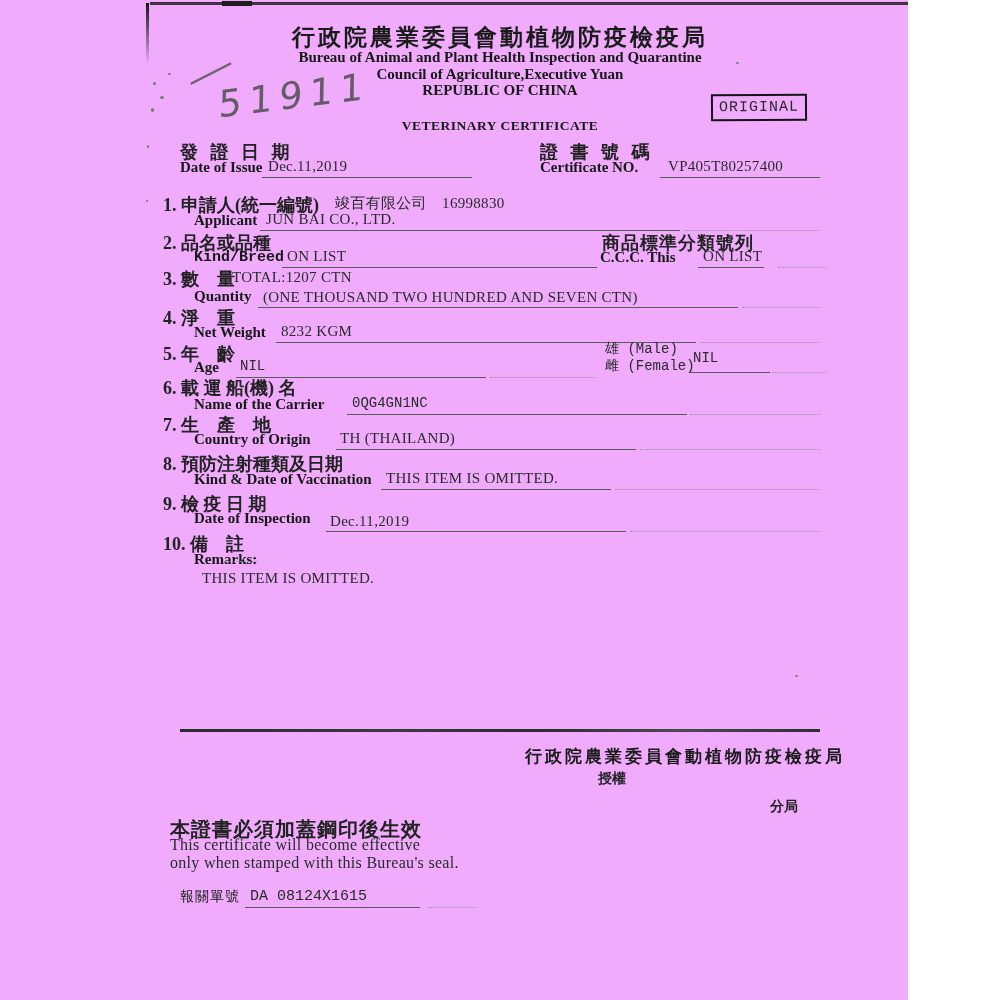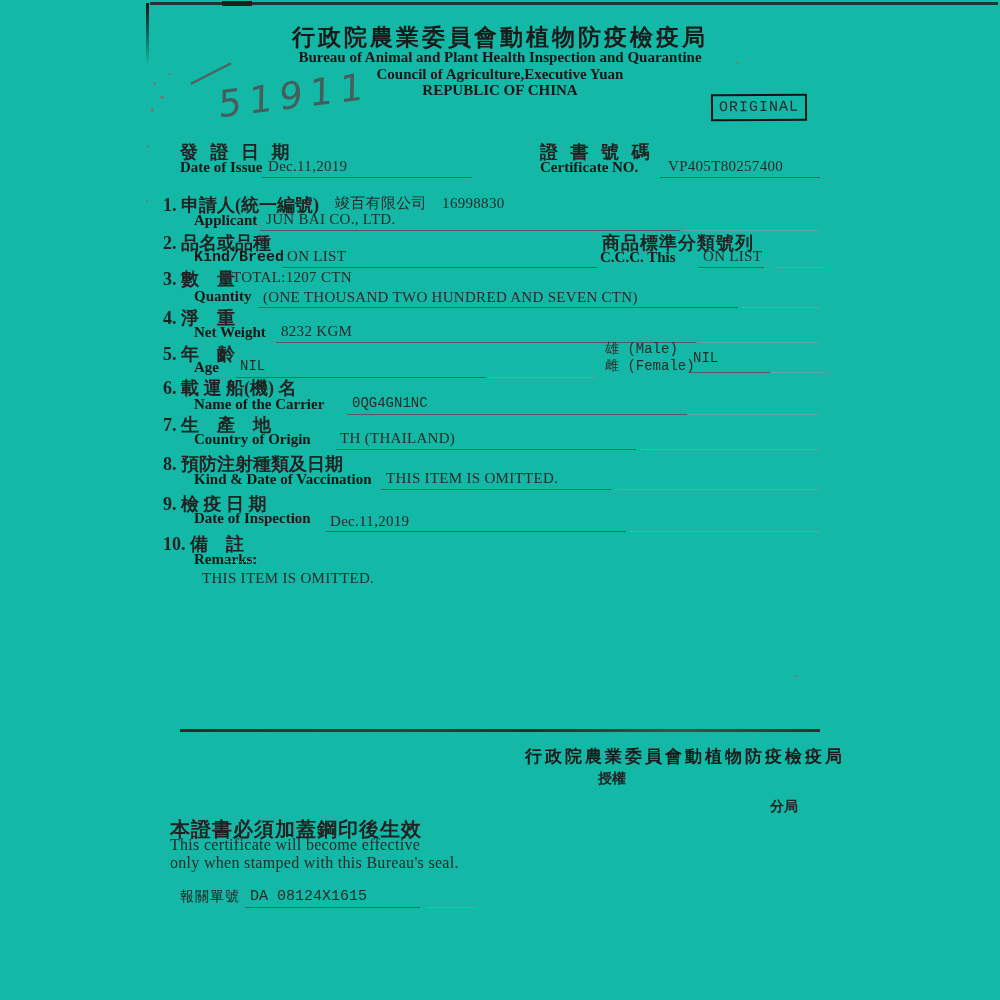--- a/index.html
+++ b/index.html
@@ -1,17 +1,17 @@
 <!DOCTYPE html>
 <html><head>
 <meta charset="utf-8">
 <style>
   html,body{margin:0;padding:0;background:#ffffff;}
   .page{
-    position:relative;width:1000px;height:1000px;background:#14b8a6;overflow:hidden;
+    position:relative;width:908px;height:1000px;background:#f0abfc;overflow:hidden;
     font-family:"Liberation Serif","DejaVu Serif",serif;color:#1c1c1c;
   }
   .abs{position:absolute;white-space:nowrap;}
   .center{left:0;width:1000px;text-align:center;}
   .cjk{font-family:"Liberation Serif","DejaVu Serif",serif;font-weight:bold;font-size:18px;color:#222;}
   .cjk-big{font-size:23px;letter-spacing:3px;font-weight:bold;color:#1a1a1a;}
   .cjk-mid{font-size:17px;letter-spacing:3px;font-weight:bold;color:#1a1a1a;}
   .en-b{font-family:"Liberation Serif","DejaVu Serif",serif;font-weight:bold;font-size:15px;color:#171717;}
   .en-b-sm{font-family:"Liberation Serif","DejaVu Serif",serif;font-weight:bold;font-size:13.5px;letter-spacing:.5px;color:#171717;}
   .typed{font-family:"Liberation Serif","DejaVu Serif",serif;font-size:15px;color:#2a2a2a;letter-spacing:.3px;}
@@ -43,20 +43,21 @@
   <div class="speck" style="left:147px;top:145px;width:2px;height:3px;"></div>
   <div class="speck" style="left:146px;top:200px;width:2px;height:2px;"></div>
   <div class="speck" style="left:168px;top:73px;width:3px;height:2px;"></div>
   <div class="speck" style="left:795px;top:675px;width:3px;height:2px;"></div>
   <div class="speck" style="left:736px;top:62px;width:3px;height:2px;"></div>
 
   <div class="abs center cjk-big" style="top:22px;">行政院農業委員會動植物防疫檢疫局</div>
   <div class="abs center en-b" style="top:49px;">Bureau of Animal and Plant Health Inspection and Quarantine</div>
   <div class="abs center en-b" style="top:66px;">Council of Agriculture,Executive Yuan</div>
   <div class="abs center en-b" style="top:82px;">REPUBLIC OF CHINA</div>
+  <div class="abs center en-b-sm" style="top:118px;">VETERINARY CERTIFICATE</div>
 
   <div class="origbox">
     <span class="mono" style="font-size:15px;letter-spacing:1px;">ORIGINAL</span>
   </div>
 
   <div class="hand-dash"></div>
   <div class="hand">51911</div>
 
   <div class="abs cjk" style="left:180px;top:140px;letter-spacing:4px;">發 證 日 期</div>
   <div class="abs en-b" style="left:180px;top:159px;">Date of Issue</div>

